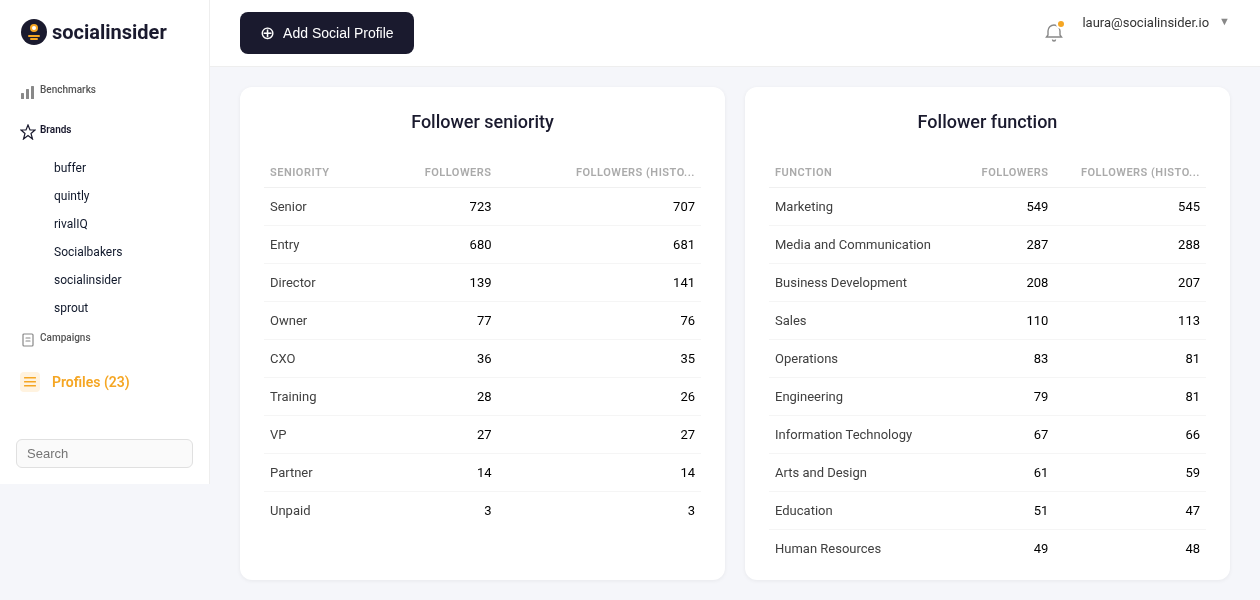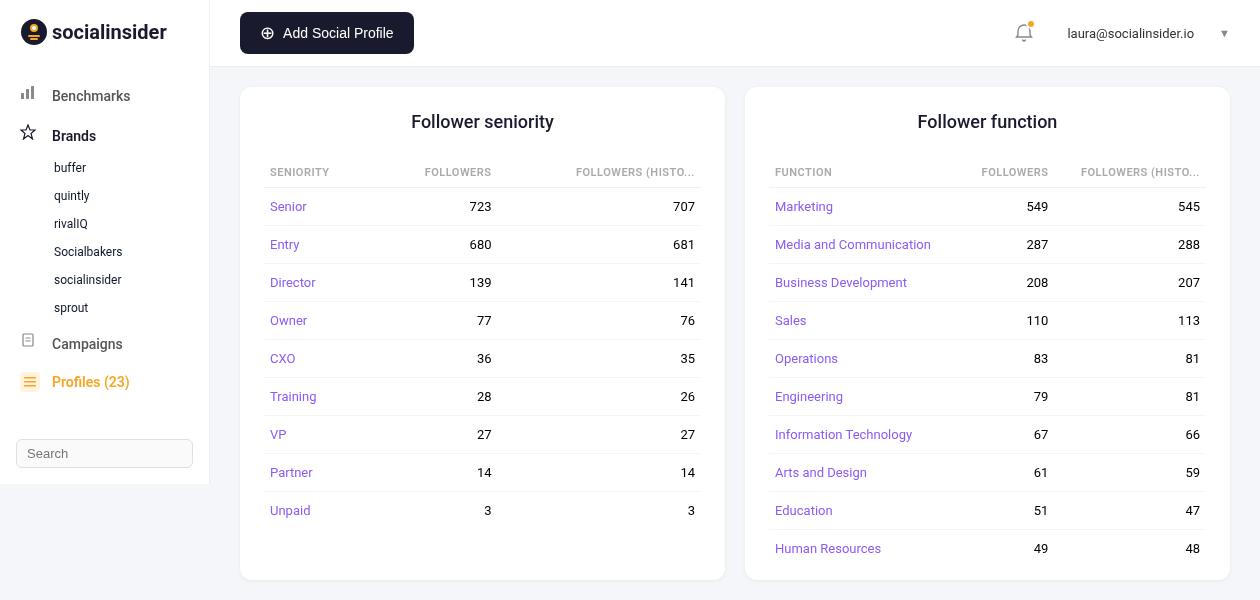--- a/index.html
+++ b/index.html
@@ -34,26 +34,26 @@
       display: inline-block;
       vertical-align: middle;
       margin-right: 2px;
     }
     .sidebar-nav {
       flex: 1;
       padding: 10px 0;
     }
     .nav-item {
       display: flex;
-      align-items: flex-end;
-      gap: 16px;
+      align-items: flex-start;
+      gap: 4px;
       padding: 10px 20px;
       cursor: pointer;
       color: #555;
-      font-size: 14px;
+      font-size: 10px;
       font-weight: 500;
     }
     .nav-item.active { color: #1a1a2e; font-weight: 600; }
     .nav-icon { font-size: 16px; color: #888; }
     .nav-item.active .nav-icon { color: #1a1a2e; }
 
     .sidebar-sub {
       padding: 0 0 0 44px;
     }
     .sub-item {
@@ -123,22 +123,21 @@
       padding: 10px 20px;
       font-size: 14px;
       font-weight: 500;
       cursor: pointer;
       display: flex;
       align-items: center;
       gap: 8px;
     }
     .topbar-right {
       display: flex;
-      align-items: center;
-      gap: 25px;
+      gap: 10px;
     }
     .bell-icon {
       position: relative;
       width: 36px;
       height: 36px;
       display: flex;
       align-items: center;
       justify-content: center;
       cursor: pointer;
     }
@@ -200,21 +199,21 @@
       text-transform: uppercase;
       letter-spacing: 0.5px;
       padding: 8px 6px;
       border-bottom: 1px solid #f0f0f0;
     }
     .data-table th.right, .data-table td.right {
       text-align: right;
     }
     .data-table td {
       padding: 11px 6px;
-      color: #8b5cf6;
+      color: #404040;
       border-bottom: 1px solid #f5f5f5;
       font-size: 13px;
     }
     .data-table tr:last-child td {
       border-bottom: none;
       margin-left: 16px;
     }
     .data-table td.num {
       color: #000000;
     }

